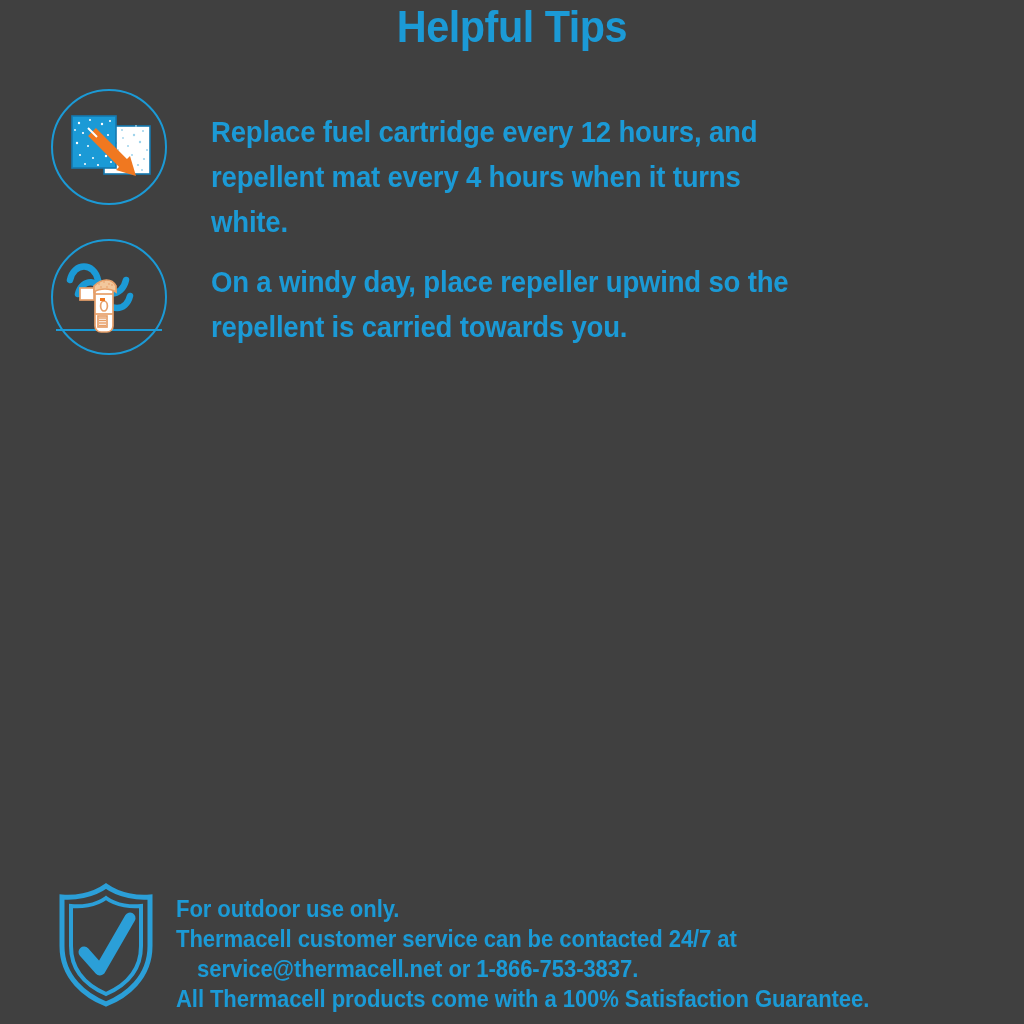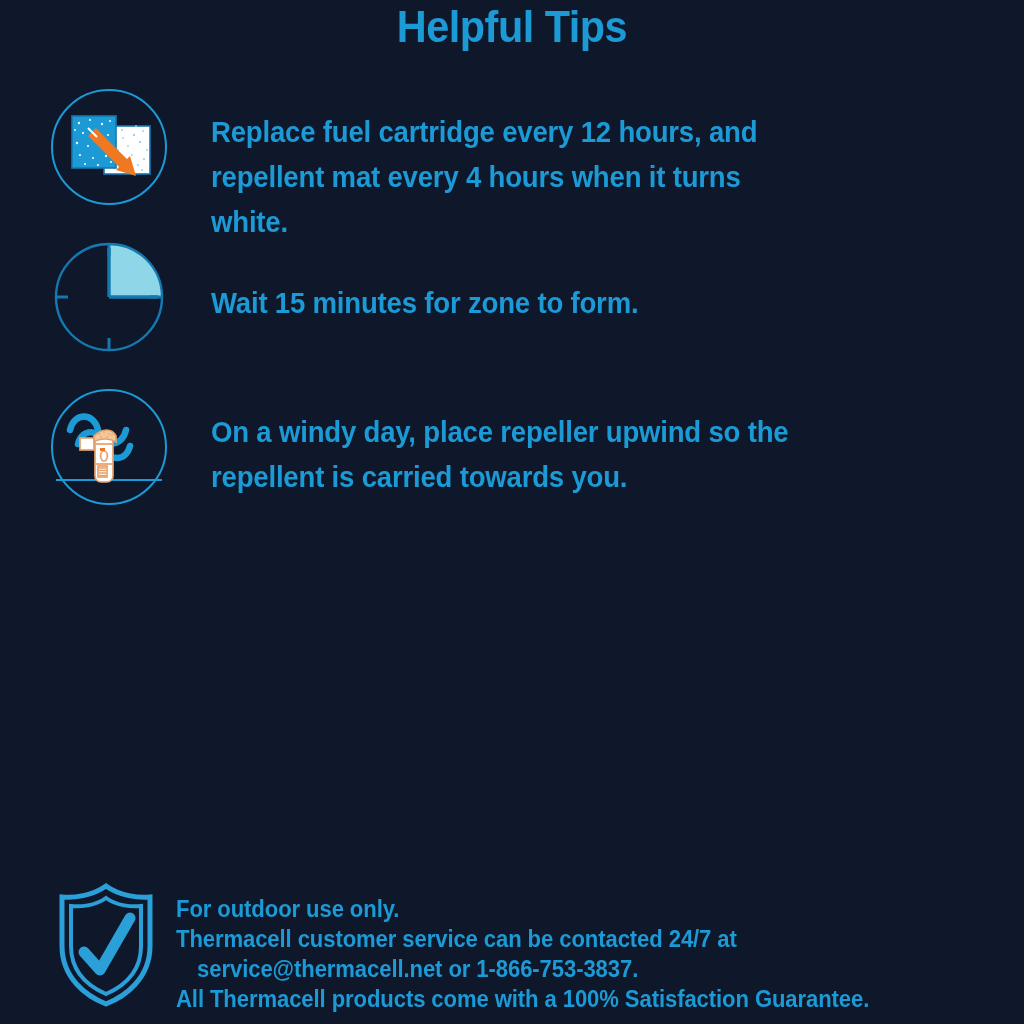--- a/index.html
+++ b/index.html
@@ -13,21 +13,21 @@
 
   body {
     font-family: "Liberation Sans", "DejaVu Sans", sans-serif;
     position: relative;
   }
 
   #page {
     position: relative;
     width: 1024px;
     height: 1024px;
-    background: #0f172a;
+    background: #404040;
   }
 
   
   .title {
     position: absolute;
     top: 2px;
     left: 0;
     width: 1024px;
     text-align: center;
     font-size: 44px;
@@ -182,37 +182,20 @@
         </svg>
       </div>
       <div class="tip-text">
         <div>Replace fuel cartridge every 12 hours, and</div>
         <div>repellent mat every 4 hours when it turns white.</div>
       </div>
     </div>
 
 
 
-    <div class="tip">
-      <div class="tip-icon">
-        <svg viewBox="0 0 118 118">
-          <path d="M59 59 L59 6 A53 53 0 0 1 112 59 Z" fill="#8FD6E8"></path>
-          <circle cx="59" cy="59" r="53" fill="none" stroke="#1579B0" stroke-width="2.4"></circle>
-          <path d="M59 59 L59 10" stroke="#1579B0" stroke-width="3.4" fill="none"></path>
-          <path d="M59 59 L108 59" stroke="#1579B0" stroke-width="3.4" fill="none"></path>
-          <path d="M59 6 L59 18" stroke="#1579B0" stroke-width="3" fill="none"></path>
-          <path d="M112 59 L100 59" stroke="#1579B0" stroke-width="3" fill="none"></path>
-          <path d="M59 112 L59 100" stroke="#1579B0" stroke-width="3" fill="none"></path>
-          <path d="M6 59 L18 59" stroke="#1579B0" stroke-width="3" fill="none"></path>
-        </svg>
-      </div>
-      <div class="tip-text single">
-        <div>Wait 15 minutes for zone to form.</div>
-      </div>
-    </div>
 
     <div class="tip">
       <div class="tip-icon">
         <svg viewBox="0 0 118 118">
           <circle cx="59" cy="59" r="57" fill="none" stroke="#1B9AD6" stroke-width="2"></circle>
 
           <path d="M6 92 L112 92" stroke="#1B9AD6" stroke-width="2.2" fill="none"></path>
 
           <path d="M20 42 C 24 24, 44 24, 48 42 C 52 60, 72 60, 76 42" stroke="#1B9AD6" stroke-width="6.5" fill="none" stroke-linecap="round"></path>
           <path d="M28 56 C 32 40, 50 40, 54 58 C 58 74, 76 74, 80 58" stroke="#1B9AD6" stroke-width="6.5" fill="none" stroke-linecap="round"></path>

